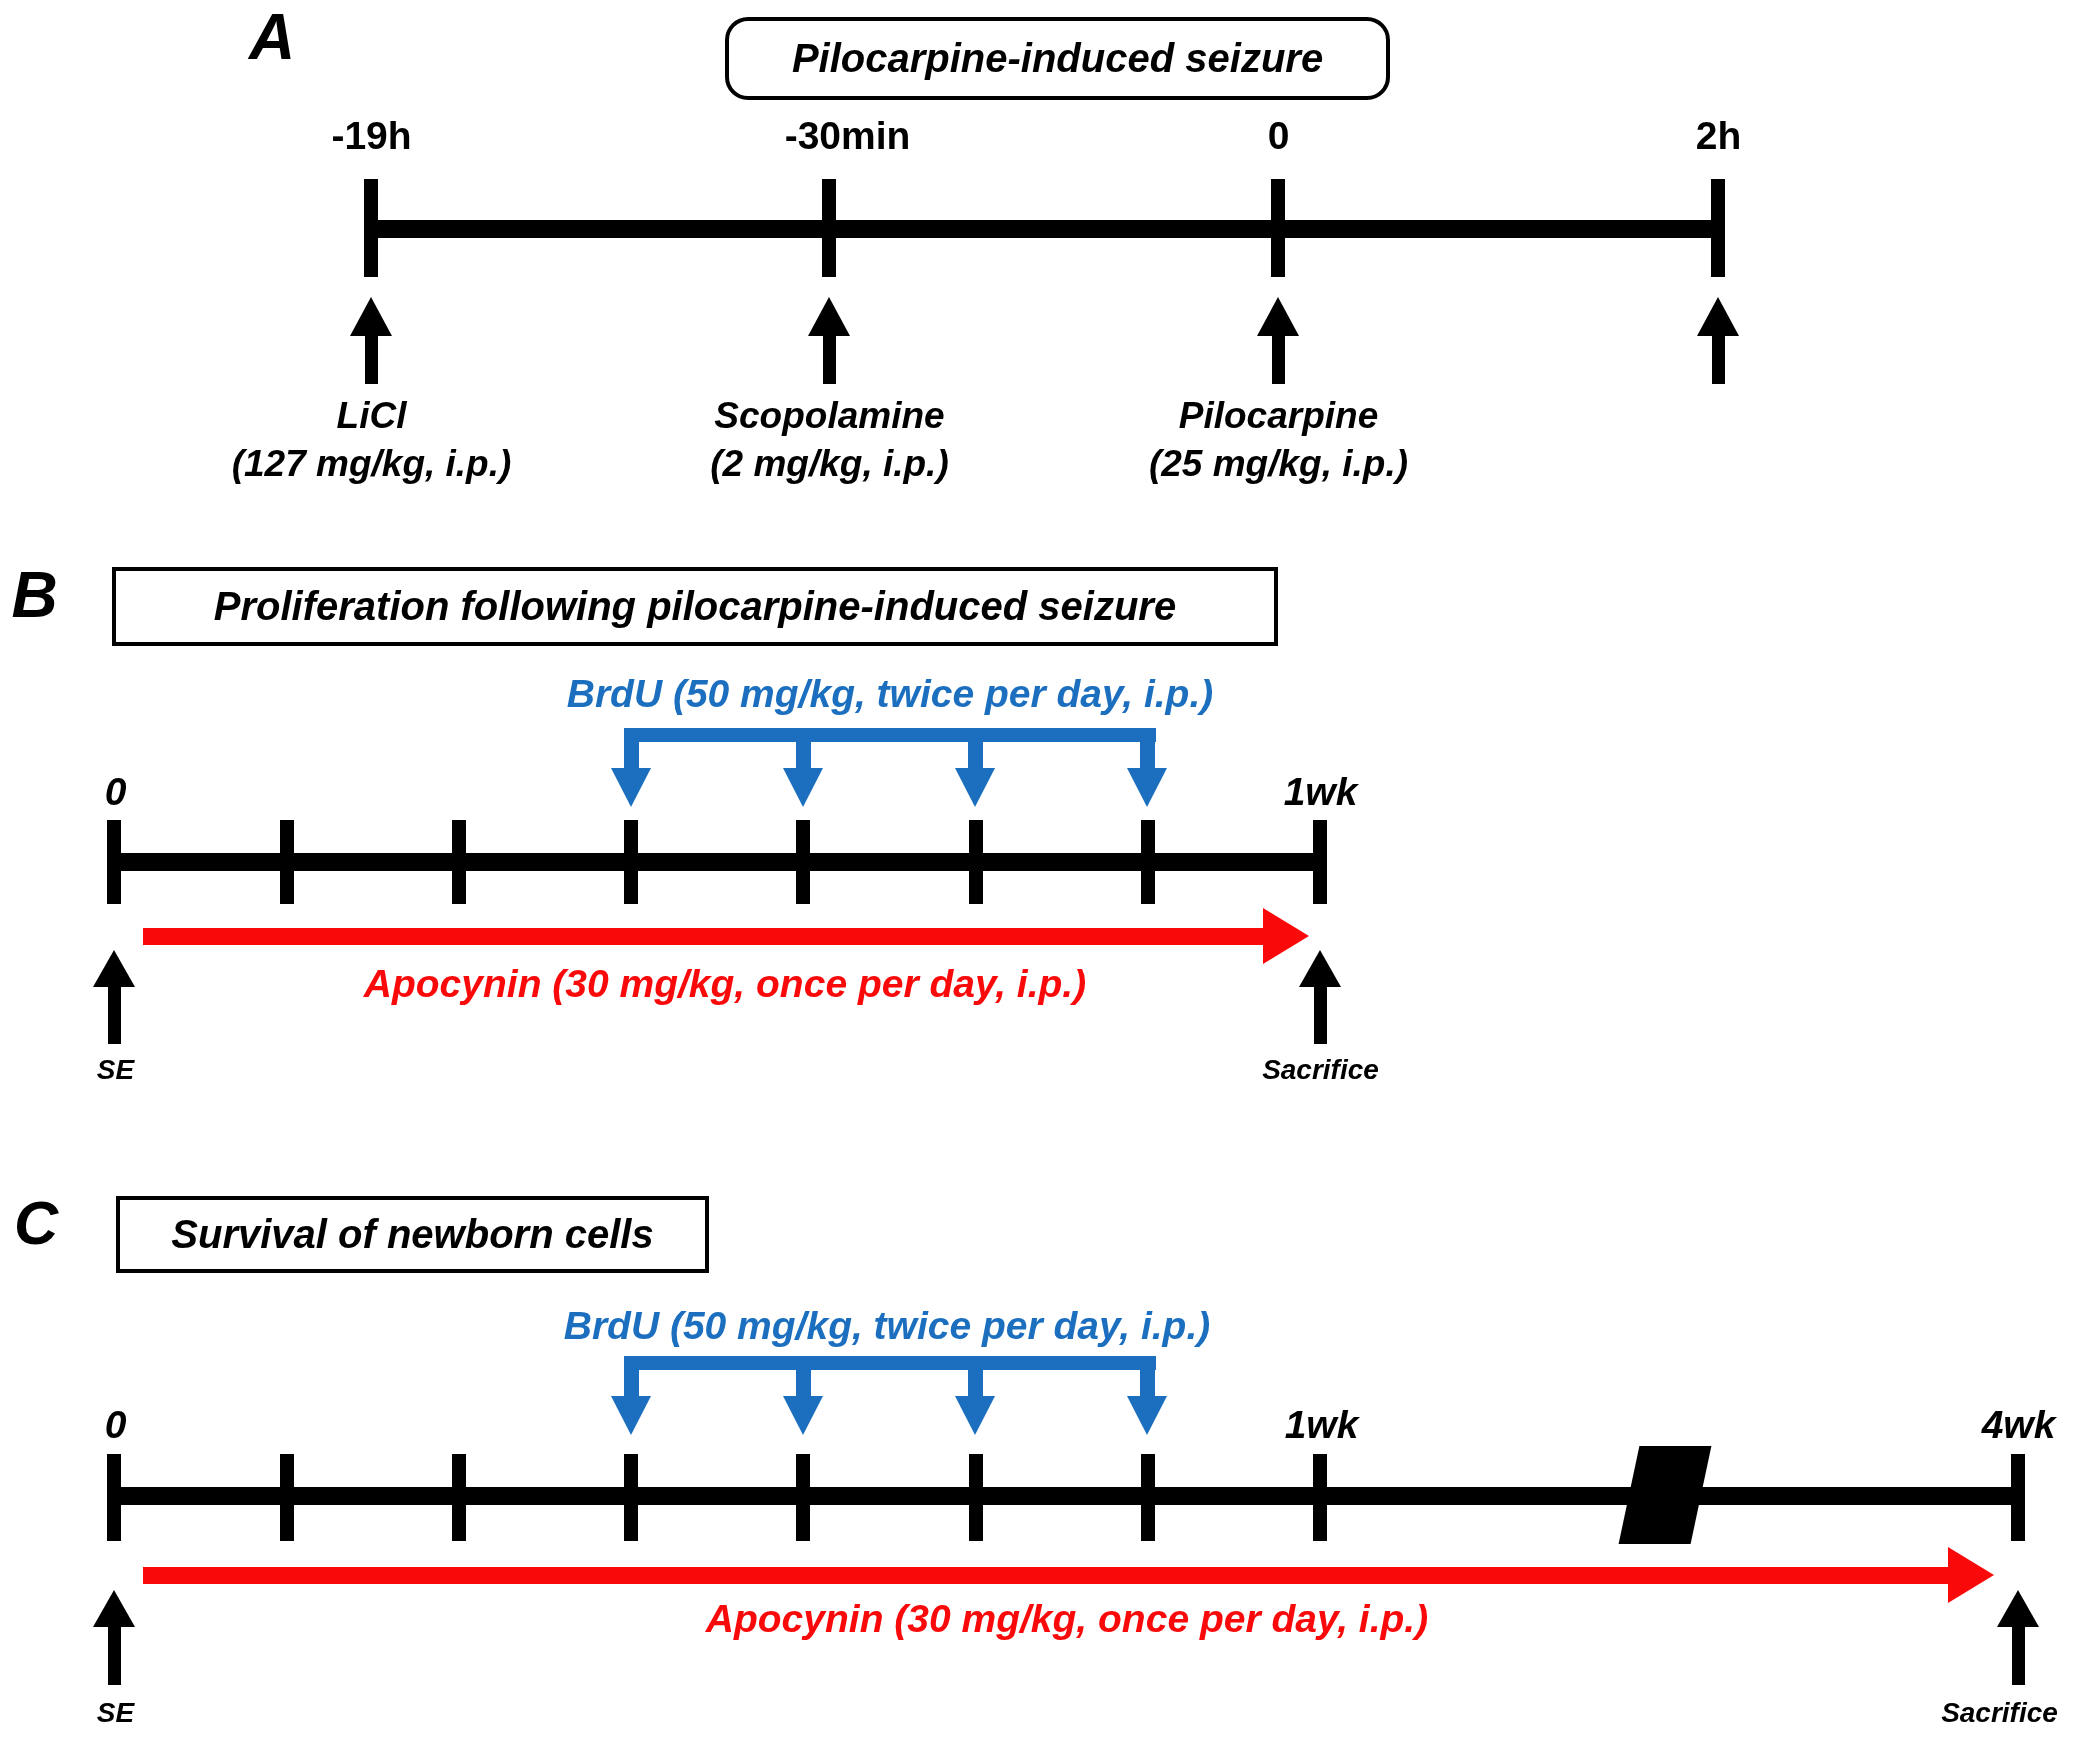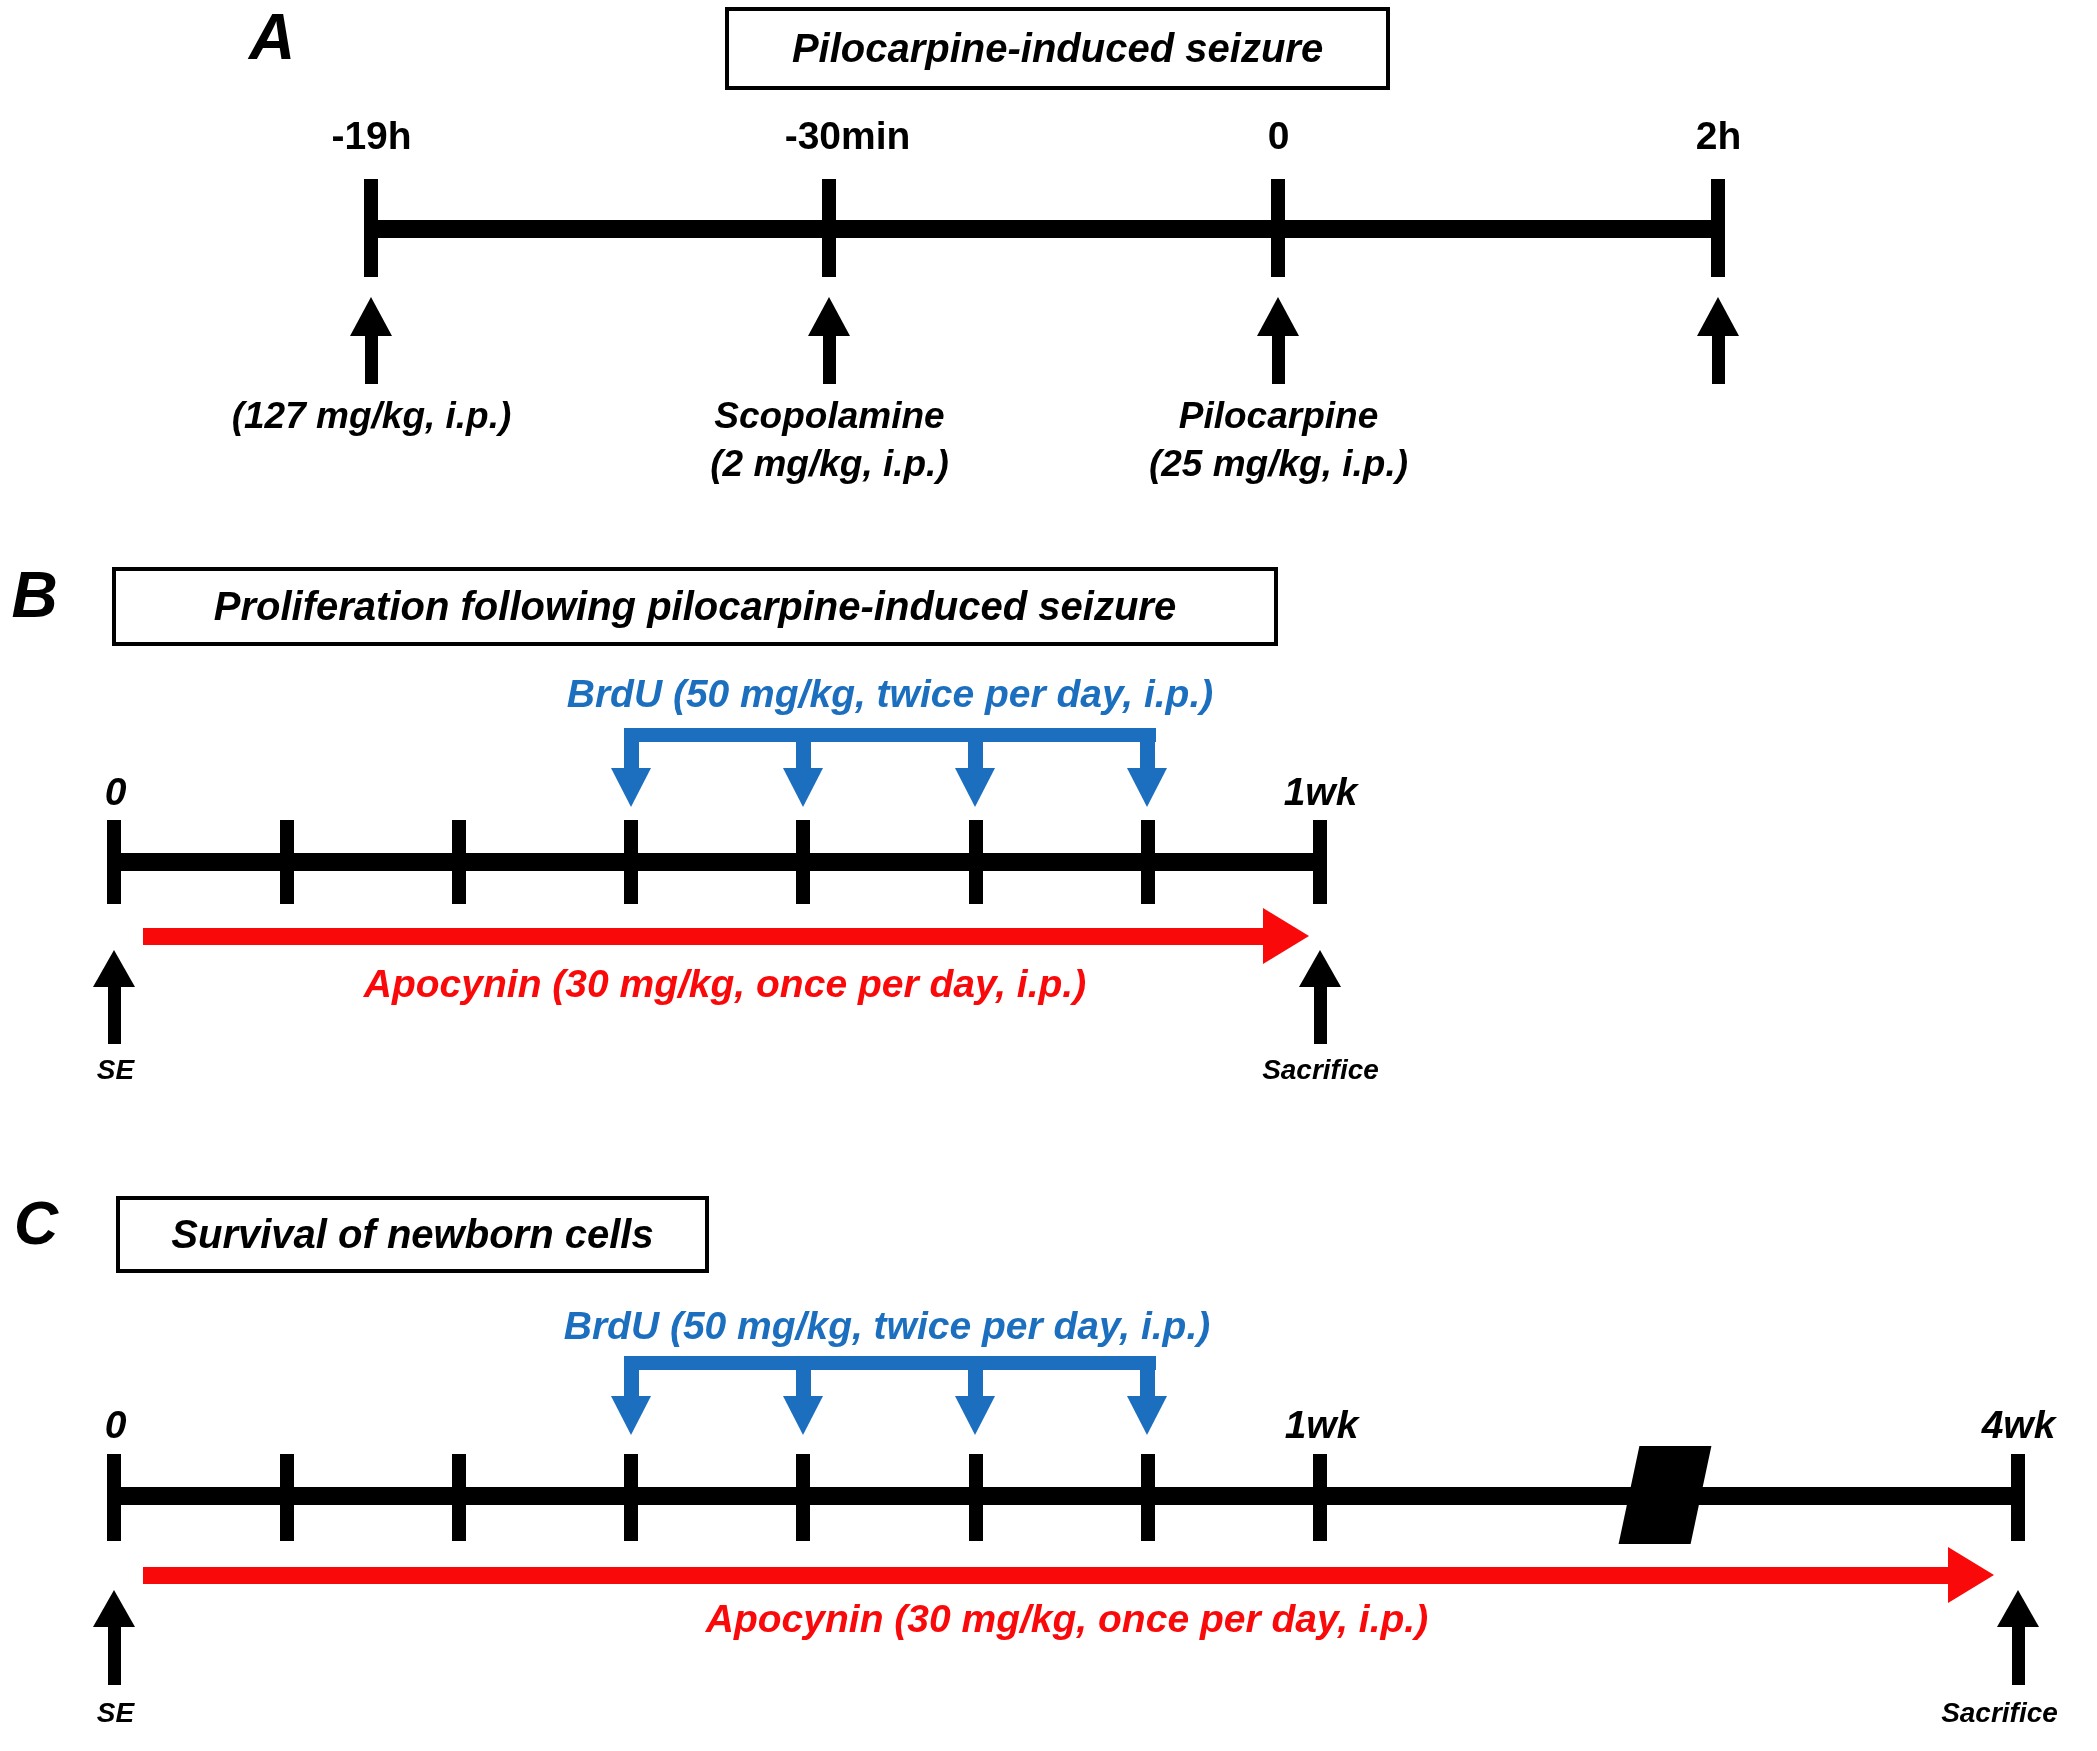--- a/index.html
+++ b/index.html
@@ -29,21 +29,21 @@
   .marktext{position:absolute;text-align:center;font-weight:bold;font-style:italic;font-size:28px;color:#000;}
   .break-mark{position:absolute;background:#000;transform:skewX(-12deg);}
 </style>
 </head>
 <body>
 
 <div id="fig">
 
   <div class="panel-letter" style="left:249px;top:5.1px;">A</div>
 
-  <div class="titlebox" style="left:725px;top:7px;width:657px;height:75px;">
+  <div class="titlebox" style="left:725px;top:17px;width:657px;height:75px;border-radius:23px;">
     <span>Pilocarpine-induced seizure</span>
   </div>
 
   <div class="timelabel" style="left:275px;top:114px;">-19h</div>
   <div class="timelabel" style="left:751px;top:114px;">-30min</div>
   <div class="timelabel" style="left:1182px;top:114px;">0</div>
   <div class="timelabel" style="left:1622px;top:114px;">2h</div>
 
   <div class="hline" style="left:365px;top:220px;width:1358px;"></div>
   <div class="tick tickA" style="left:364px;"></div>
@@ -54,20 +54,21 @@
   <div class="uphead" style="left:350px;top:297px;"></div>
   <div class="upshaft" style="left:365px;top:334px;height:50px;"></div>
   <div class="uphead" style="left:808px;top:297px;"></div>
   <div class="upshaft" style="left:823px;top:334px;height:50px;"></div>
   <div class="uphead" style="left:1257px;top:297px;"></div>
   <div class="upshaft" style="left:1272px;top:334px;height:50px;"></div>
   <div class="uphead" style="left:1697px;top:297px;"></div>
   <div class="upshaft" style="left:1712px;top:334px;height:50px;"></div>
 
   <div class="drug" style="left:172px;top:392px;">
+    <div>LiCl</div>
     <div>(127 mg/kg, i.p.)</div>
   </div>
   <div class="drug" style="left:630px;top:392px;">
     <div>Scopolamine</div>
     <div>(2 mg/kg, i.p.)</div>
   </div>
   <div class="drug" style="left:1079px;top:392px;">
     <div>Pilocarpine</div>
     <div>(25 mg/kg, i.p.)</div>
   </div>

